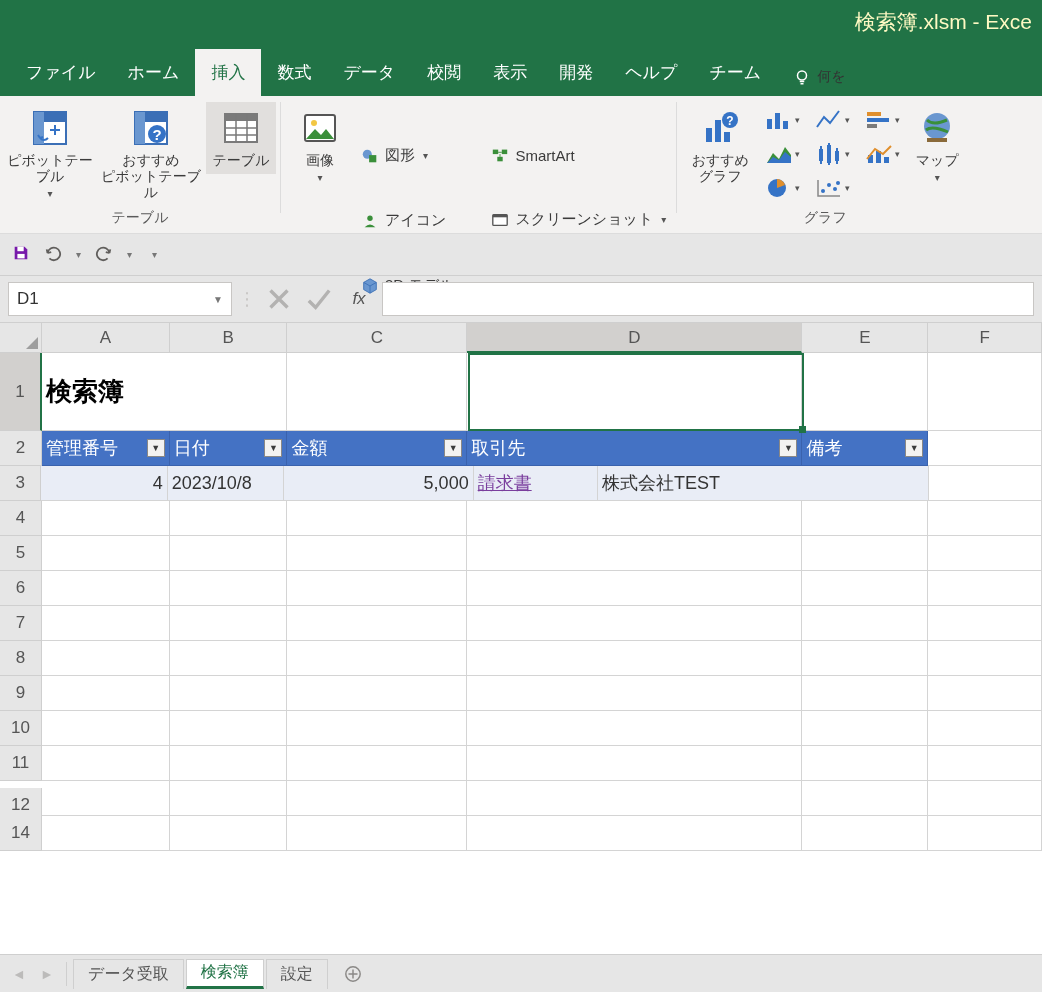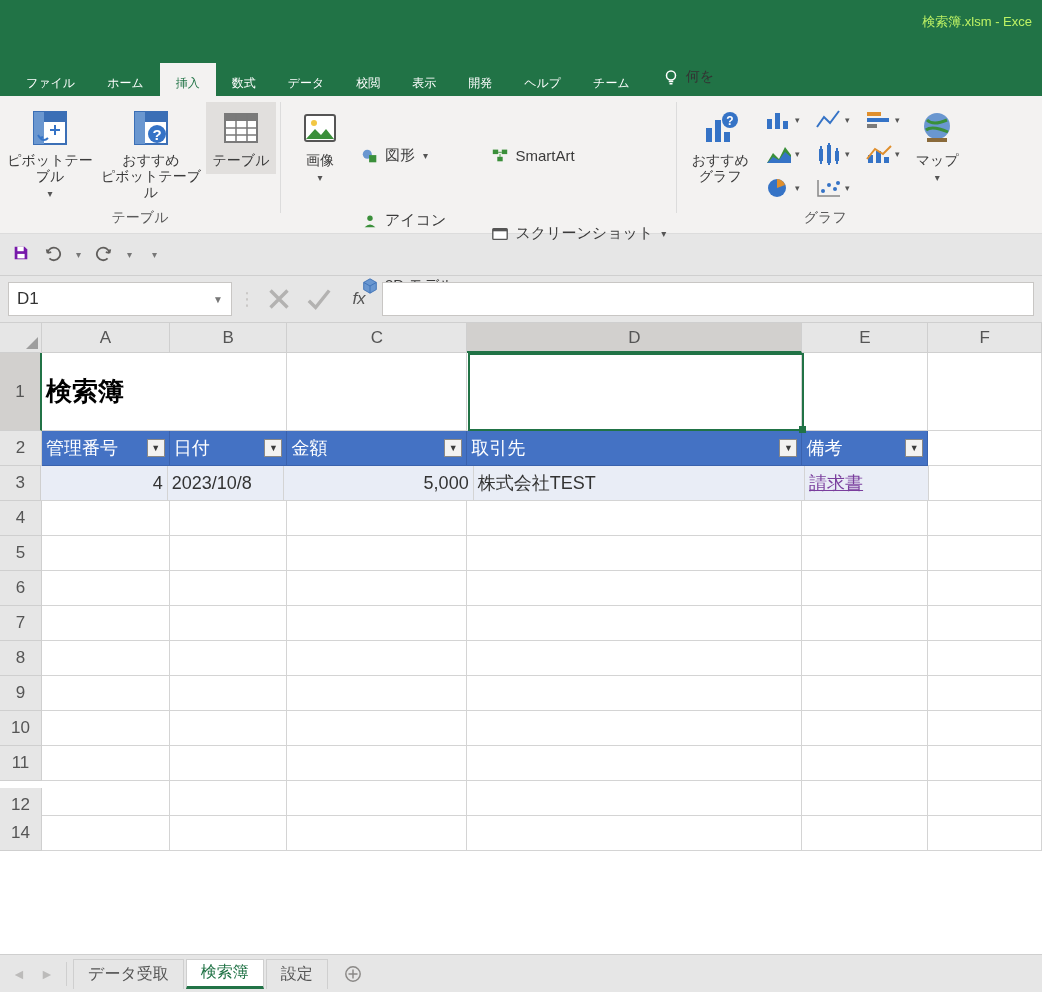--- a/index.html
+++ b/index.html
@@ -1,24 +1,24 @@
 <!DOCTYPE html>
 <html><head>
 <meta charset="utf-8">
 <style>
   * { box-sizing: border-box; margin: 0; padding: 0; font-family: "Yu Gothic UI", "Meiryo", sans-serif; }
   body { width: 1042px; height: 992px; background: #e6e6e6; overflow: hidden; font-size: 14px; color: #333; }
 
   
-  .titlebar { height: 44px; background: #217346; color: #bef264; display: flex; align-items: center; justify-content: center; position: relative; font-size: 13px; }
+  .titlebar { height: 44px; background: #217346; color: #fef9c3; display: flex; align-items: center; justify-content: center; position: relative; font-size: 21px; }
   .titlebar .title-text { position: absolute; right: 10px; }
 
   
   .tabs { height: 52px; background: #217346; display: flex; align-items: flex-end; padding: 0 10px; gap: 0; }
-  .tabs .tab { color: #fff; padding: 12px 16px 4px; font-size: 12px; cursor: pointer; position: relative; }
+  .tabs .tab { color: #fff; padding: 12px 16px 12px; font-size: 17px; cursor: pointer; position: relative; }
   .tabs .tab.active { background: #f3f2f1; color: #217346; }
   .tabs .tell-me { margin-left: 8px; display: flex; align-items: center; gap: 6px; padding: 10px 8px; }
   .tabs .tell-me svg { width: 18px; height: 18px; }
 
   
   .ribbon { height: 138px; background: #f3f2f1; border-bottom: 1px solid #dcdcdc; display: flex; }
   .ribbon-group { display: flex; flex-direction: column; justify-content: space-between; padding: 6px 4px 2px; }
   .ribbon-group .items { display: flex; align-items: flex-start; }
   .ribbon-group .label { text-align: center; font-size: 14px; color: #5a5a5a; padding: 2px 0 4px; }
   .ribbon-sep { width: 0; border-right: 1px solid #dcdcdc; margin: 6px 0 20px; }
@@ -186,21 +186,21 @@
         </div>
         <div class="small-row">
           <svg class="ico" viewBox="0 0 20 20">
               <path d="M10 2 l7 4 v8 l-7 4 l-7 -4 v-8 z" fill="#6a97d0" stroke="#3b6fb6"></path>
               <path d="M3 6 l7 4 l7 -4 M10 10 v8" stroke="#3b6fb6" fill="none"></path>
             </svg>
           <span>3D モデル</span>
           <span class="caret">▾</span>
         </div>
       </div>
-      <div style="display:flex;flex-direction:column;gap:15px;padding:2px 0 0 12px">
+      <div style="display:flex;flex-direction:column;gap:1px;padding:2px 0 0 12px">
         <div class="small-row">
           <svg class="ico" viewBox="0 0 20 20">
               <rect x="2" y="4" width="6" height="5" fill="#3a8f3a"></rect>
               <rect x="12" y="4" width="6" height="5" fill="#3a8f3a"></rect>
               <rect x="7" y="12" width="6" height="5" fill="#3a8f3a"></rect>
               <path d="M8 7 h4 M10 9 v3" stroke="#3a8f3a"></path>
             </svg>
           <span>SmartArt</span>
         </div>
         <div class="small-row">
@@ -387,22 +387,22 @@
         <div class="cell" style="width: 180px;">金額<div class="filter">▼</div></div>
         <div class="cell" style="width: 336px;">取引先<div class="filter">▼</div></div>
         <div class="cell" style="width: 126px;">備考<div class="filter">▼</div></div>
         <div class="cell" style="width: 114px; background: rgb(255, 255, 255); border-color: rgb(212, 212, 212);"></div>
       </div>
       <div class="row data-row">
         <div class="rowhead" style="height: 35px;">3</div>
         <div class="cell right" style="width: 128px;">4</div>
         <div class="cell" style="width: 118px;">2023/10/8</div>
         <div class="cell right" style="width: 192px;">5,000</div>
+        <div class="cell link" style="width: 126px;">請求書</div>
         <div class="cell" style="width: 336px;">株式会社TEST</div>
-        <div class="cell link" style="width: 126px;">請求書</div>
         <div class="cell" style="width: 114px; background: rgb(255, 255, 255);"></div>
       </div>
       <div class="row" style="height: 35px;">
         <div class="rowhead" style="height: 35px;">4</div>
         <div class="cell" style="width: 128px;"></div>
         <div class="cell" style="width: 118px;"></div>
         <div class="cell" style="width: 180px;"></div>
         <div class="cell" style="width: 336px;"></div>
         <div class="cell" style="width: 126px;"></div>
         <div class="cell" style="width: 114px;"></div>

